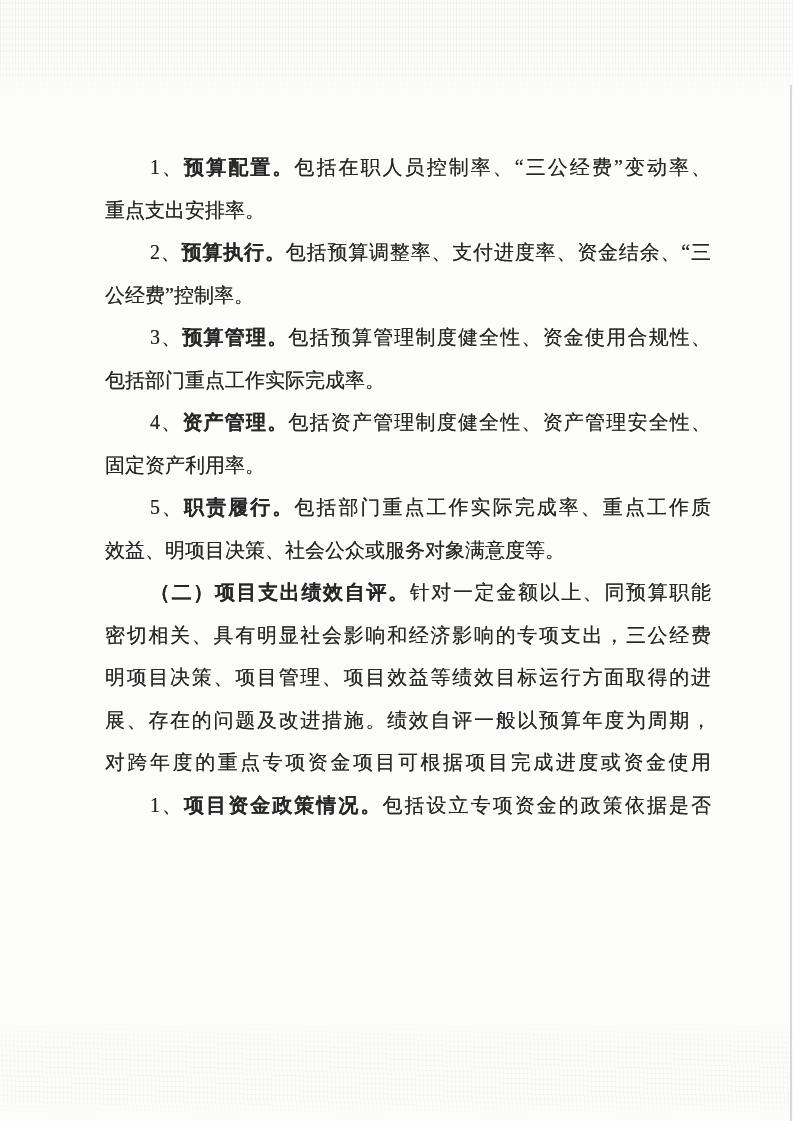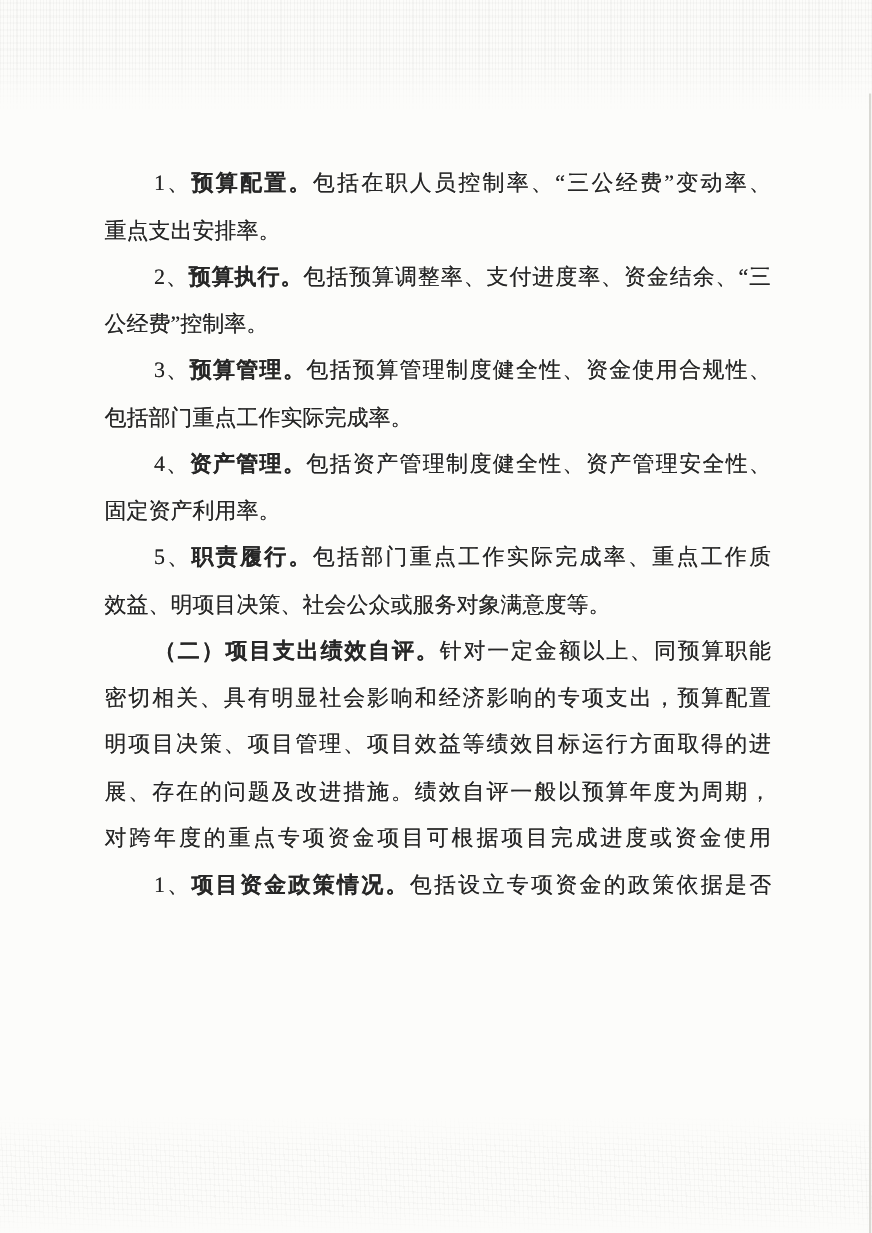--- a/index.html
+++ b/index.html
@@ -49,21 +49,21 @@
   .edge-line {
     position: absolute;
     right: 1px;
     top: 85px;
     bottom: 0;
     width: 2px;
     background: var(--edge-color, #d9d9d4);
   }
   .text-block {
     position: absolute;
-    left: 95px;
+    left: 105px;
     top: 146px;
     width: 606px;
     color: var(--ink-color, #262626);
     font-size: 20px;
     text-shadow: 0 0 0.6px rgba(45,45,45,0.75);
   }
   .line {
     height: 42.5px;
     line-height: 42.5px;
     white-space: normal;
@@ -91,19 +91,19 @@
       <div class="line"><span class="seg">重点支出安排率。</span></div>
       <div class="line justify indent"><span class="seg">2、</span><span class="seg bold">预算执行。</span><span class="seg">包括预算调整率、支付进度率、资金结余、“三</span></div>
       <div class="line"><span class="seg">公经费”控制率。</span></div>
       <div class="line justify indent"><span class="seg">3、</span><span class="seg bold">预算管理。</span><span class="seg">包括预算管理制度健全性、资金使用合规性、</span></div>
       <div class="line"><span class="seg">包括部门重点工作实际完成率。</span></div>
       <div class="line justify indent"><span class="seg">4、</span><span class="seg bold">资产管理。</span><span class="seg">包括资产管理制度健全性、资产管理安全性、</span></div>
       <div class="line"><span class="seg">固定资产利用率。</span></div>
       <div class="line justify indent"><span class="seg">5、</span><span class="seg bold">职责履行。</span><span class="seg">包括部门重点工作实际完成率、重点工作质</span></div>
       <div class="line"><span class="seg">效益、明项目决策、社会公众或服务对象满意度等。</span></div>
       <div class="line justify indent"><span class="seg bold">（二）项目支出绩效自评。</span><span class="seg">针对一定金额以上、同预算职能</span></div>
-      <div class="line justify"><span class="seg">密切相关、具有明显社会影响和经济影响的专项支出，预算配置</span></div>
+      <div class="line justify"><span class="seg">密切相关、具有明显社会影响和经济影响的专项支出，三公经费</span></div>
       <div class="line justify"><span class="seg">明项目决策、项目管理、项目效益等绩效目标运行方面取得的进</span></div>
       <div class="line justify"><span class="seg">展、存在的问题及改进措施。绩效自评一般以预算年度为周期，</span></div>
       <div class="line justify"><span class="seg">对跨年度的重点专项资金项目可根据项目完成进度或资金使用</span></div>
       <div class="line justify indent"><span class="seg">1、</span><span class="seg bold">项目资金政策情况。</span><span class="seg">包括设立专项资金的政策依据是否</span></div>
     </div>
 </div>
 
 </body></html>

